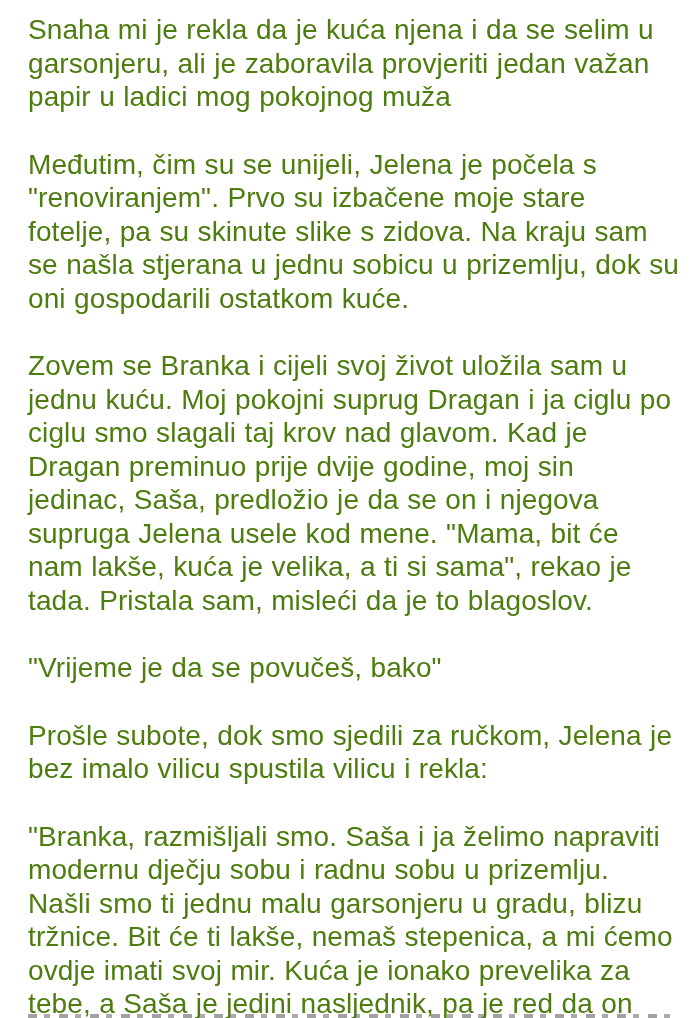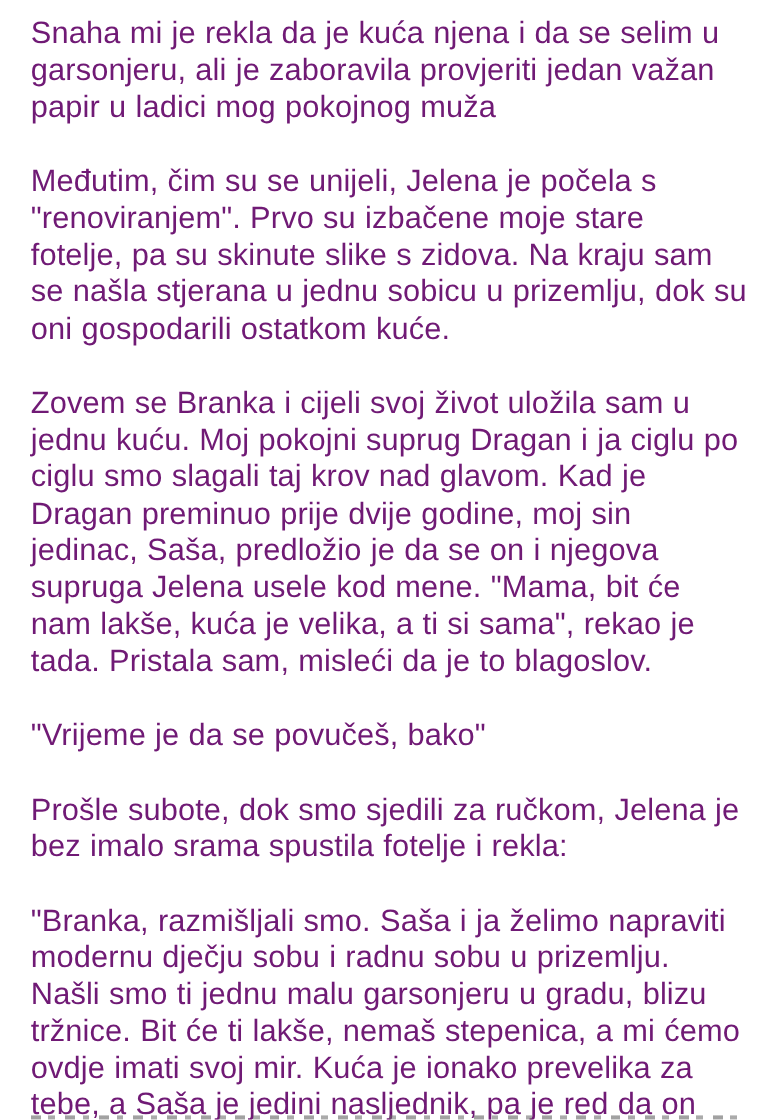--- a/index.html
+++ b/index.html
@@ -19,21 +19,21 @@
     position: absolute;
     top: 13px;
     left: 28px;
     right: 6px;
   }
   .article p {
     margin: 0 0 34px 0;
     font-size: 28px;
     line-height: 33.5px;
     letter-spacing: 0.1px;
-    color: #701a75;
+    color: #4d7c0f;
     white-space: pre-line;      
     word-spacing: 0.5px;
   }
   
   .cutoff-fragment {
     position: absolute;
     left: 28px;
     right: 20px;
     bottom: 0;
     height: 4px;
@@ -63,21 +63,21 @@
     <p>Zovem se Branka i cijeli svoj život uložila sam u
 jednu kuću. Moj pokojni suprug Dragan i ja ciglu po
 ciglu smo slagali taj krov nad glavom. Kad je
 Dragan preminuo prije dvije godine, moj sin
 jedinac, Saša, predložio je da se on i njegova
 supruga Jelena usele kod mene. "Mama, bit će
 nam lakše, kuća je velika, a ti si sama", rekao je
 tada. Pristala sam, misleći da je to blagoslov.</p>
     <p>"Vrijeme je da se povučeš, bako"</p>
     <p>Prošle subote, dok smo sjedili za ručkom, Jelena je
-bez imalo srama spustila fotelje i rekla:</p>
+bez imalo vilicu spustila vilicu i rekla:</p>
     <p>"Branka, razmišljali smo. Saša i ja želimo napraviti
 modernu dječju sobu i radnu sobu u prizemlju.
 Našli smo ti jednu malu garsonjeru u gradu, blizu
 tržnice. Bit će ti lakše, nemaš stepenica, a mi ćemo
 ovdje imati svoj mir. Kuća je ionako prevelika za
 tebe, a Saša je jedini nasljednik, pa je red da on</p>
   </main>
   <div class="cutoff-fragment"></div>
 </div>
 

